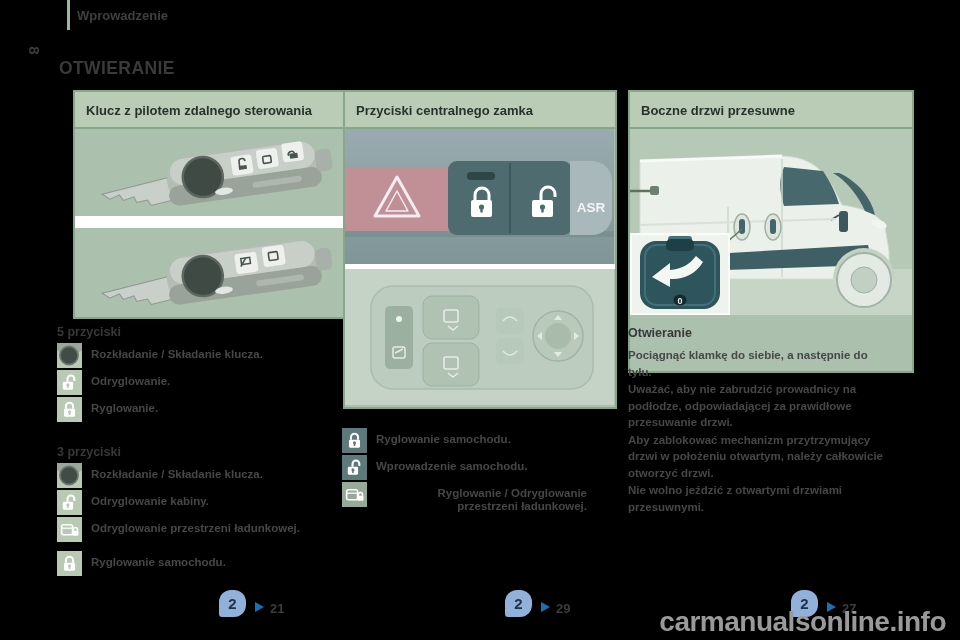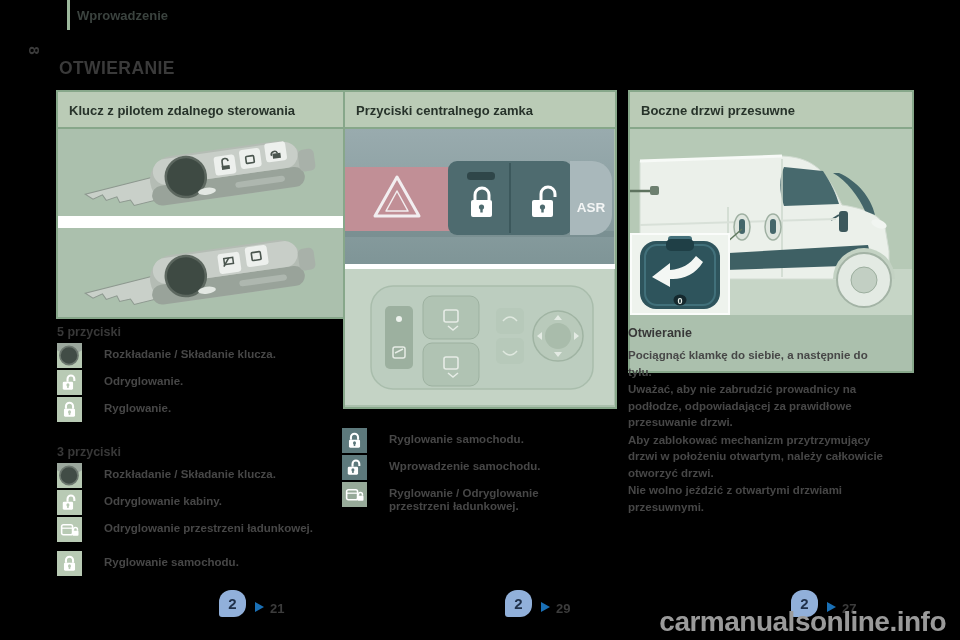--- a/index.html
+++ b/index.html
@@ -13,39 +13,39 @@
   
   .vline { left:67px; top:0; width:3px; height:30px; background:#9cb89c; }
   .breadcrumb { left:77px; top:8px; font-size:13px; font-weight:bold; color:#3b433f; }
   .sidenum { left:30px; top:42px; font-size:15px; font-weight:bold; color:#3c3c3c;
              transform:rotate(90deg); }
   .title { left:59px; top:58px; font-size:17.5px; font-weight:bold; color:#3a3a3a;
            letter-spacing:.4px; }
 
   
   .panel { top:90px; border:2px solid #87a78a; background:#abc0ad; }
-  #panel-key  { left:56px;  width:300px; height:229px; }
+  #panel-key  { left:73px;  width:300px; height:229px; }
   #panel-lock { left:343px; width:274px; height:319px; }
   #panel-door { left:628px; width:286px; height:283px; }
   .phead { height:37px; background:#bacbb6; border-bottom:2px solid #87a78a;
            line-height:37px; padding-left:11px; font-size:13px; font-weight:bold;
            color:#27332a; white-space:nowrap; overflow:hidden; }
   .pbody { position:relative; width:100%; }
   .keyimg { height:87px; background:#abc0ad; }
   .kdiv { height:12px; background:#fff; }
   .ldiv { height:5px; background:#fff; }
   .keyimg svg, .imgblk svg { display:block; }
 
   
   .lists { color:#454545; }
   #list-key  { left:57px;  top:325px; width:278px; }
   #list-lock { left:342px; top:428px; width:245px; }
   #list-door { left:628px; top:326px; width:263px; }
   .grp-h { font-size:12.5px; font-weight:bold; color:#383838; height:18px; }
-  .li-row { display:flex; gap:22px; align-items:flex-start; margin-bottom:2px; }
+  .li-row { display:flex; gap:9px; align-items:flex-start; margin-bottom:2px;text-align:right; }
   .licon { width:25px; height:25px; flex:0 0 25px; display:flex; align-items:center;
            justify-content:center; }
   .ic-green { background:#b8cab4; --icbg:#b8cab4; }
   .ic-dark  { background:#5d797c; --icbg:#5d797c; }
   .ic-mid   { background:#97aa99; --icbg:#97aa99; }
   .litext { font-size:11.5px; font-weight:bold; color:#474747; line-height:13px;
             padding-top:5px; }
   .gap1 { height:21px; } .gap2 { height:7px; }
   #list-door .grp-h { margin-bottom:3px; }
   #list-door p { font-size:11.5px; font-weight:bold; color:#474747;

